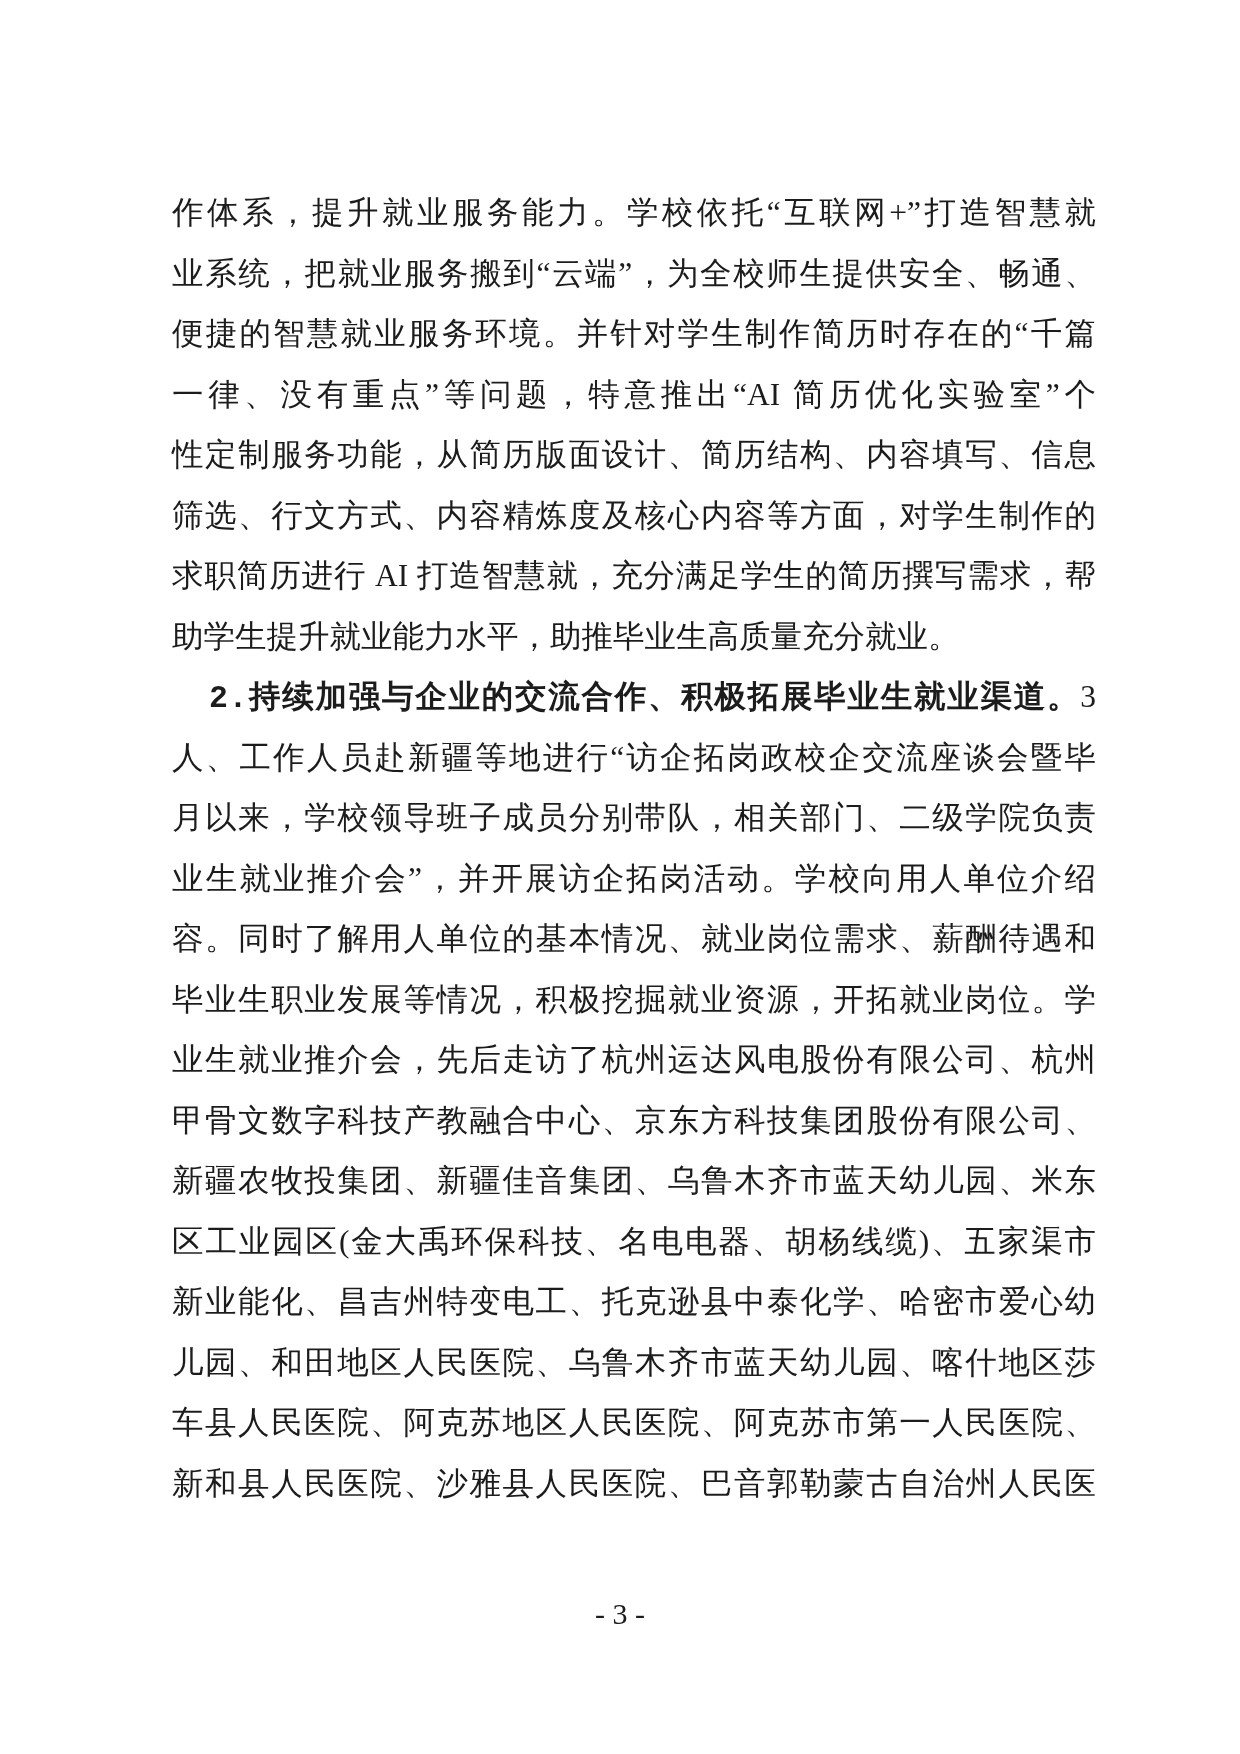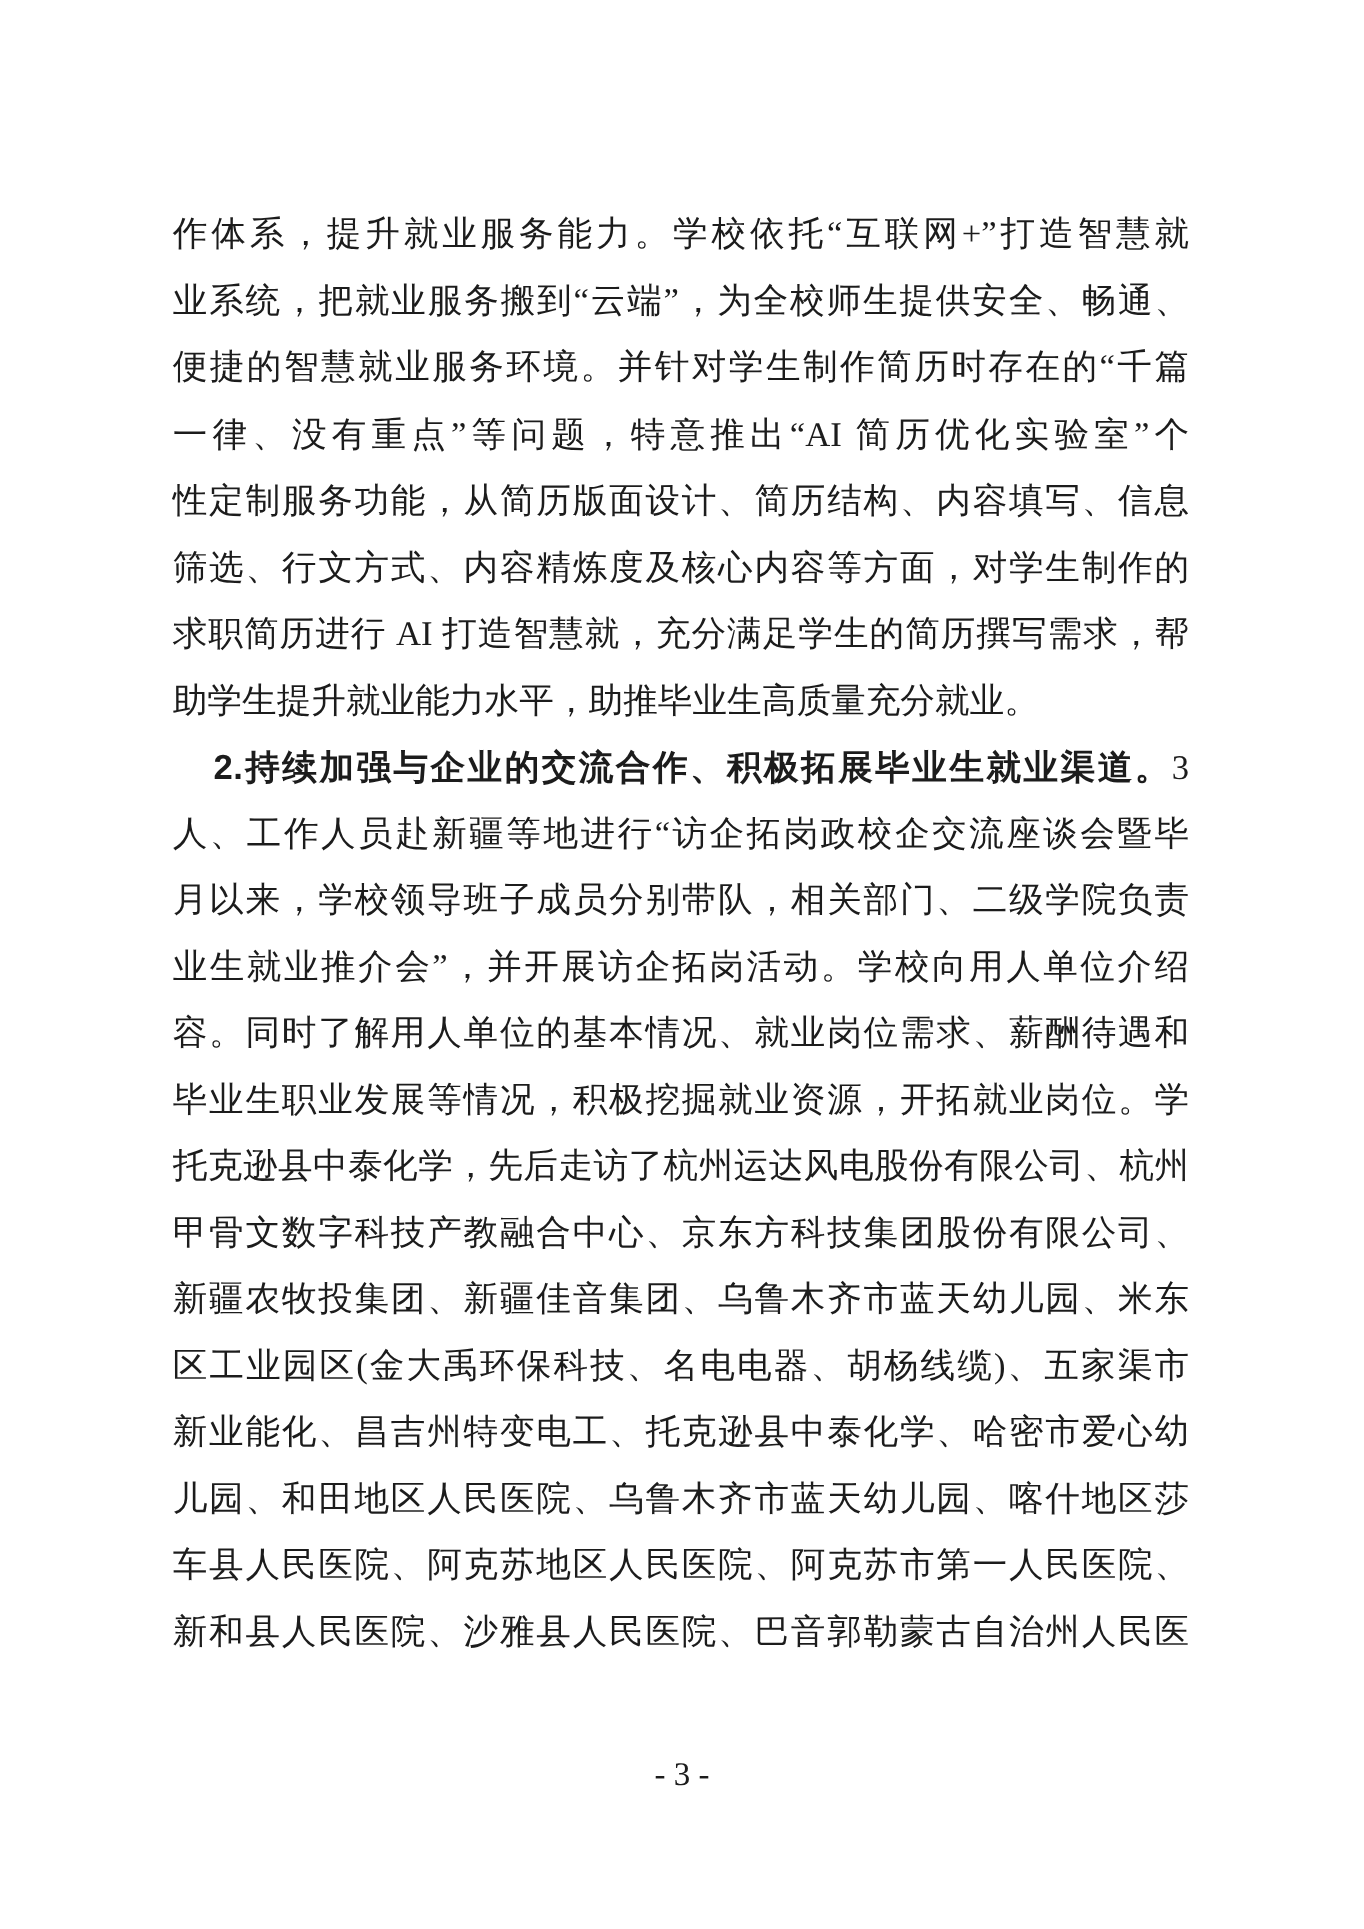--- a/index.html
+++ b/index.html
@@ -11,21 +11,21 @@
     position: relative;
     width: 1240px;
     height: 1754px;
     background: #ffffff;
     overflow: hidden;
     font-family: "Liberation Serif", serif;
     color: #1c1c1c;
   }
   .textblock {
     position: absolute;
-    left: 157px;
+    left: 172px;
     top: 183px;
     width: 924px;
   }
   .line {
     height: 60.5px;
     line-height: 60.5px;
     font-size: 31.5px;
     text-align: justify;
     text-align-last: justify;
     text-justify: inter-character;
@@ -35,21 +35,21 @@
     text-align-last: left;
   }
   .line.ind {
     text-indent: 37px;
   }
   .seg {
     font-weight: normal;
   }
   .seg.bold {
     font-weight: bold;
-    font-family: Liberation Sans, sans-serif;
+    font-family: Liberation Mono, monospace;
     letter-spacing: 0.5px;
   }
   .page-number {
     position: absolute;
     left: 0;
     top: 1592px;
     width: 100%;
     height: 44px;
     line-height: 44px;
     text-align: center;
@@ -70,21 +70,21 @@
       <div class="line"><span class="seg">性定制服务功能，从简历版面设计、简历结构、内容填写、信息</span></div>
       <div class="line"><span class="seg">筛选、行文方式、内容精炼度及核心内容等方面，对学生制作的</span></div>
       <div class="line"><span class="seg">求职简历进行 AI 打造智慧就，充分满足学生的简历撰写需求，帮</span></div>
       <div class="line no-jl"><span class="seg">助学生提升就业能力水平，助推毕业生高质量充分就业。</span></div>
       <div class="line ind"><span class="seg bold">2.持续加强与企业的交流合作、积极拓展毕业生就业渠道。</span><span class="seg">3</span></div>
       <div class="line"><span class="seg">人、工作人员赴新疆等地进行“访企拓岗政校企交流座谈会暨毕</span></div>
       <div class="line"><span class="seg">月以来，学校领导班子成员分别带队，相关部门、二级学院负责</span></div>
       <div class="line"><span class="seg">业生就业推介会”，并开展访企拓岗活动。学校向用人单位介绍</span></div>
       <div class="line"><span class="seg">容。同时了解用人单位的基本情况、就业岗位需求、薪酬待遇和</span></div>
       <div class="line"><span class="seg">毕业生职业发展等情况，积极挖掘就业资源，开拓就业岗位。学</span></div>
-      <div class="line"><span class="seg">托克逊县中泰化学，先后走访了杭州运达风电股份有限公司、杭州</span></div>
+      <div class="line"><span class="seg">业生就业推介会，先后走访了杭州运达风电股份有限公司、杭州</span></div>
       <div class="line"><span class="seg">甲骨文数字科技产教融合中心、京东方科技集团股份有限公司、</span></div>
       <div class="line"><span class="seg">新疆农牧投集团、新疆佳音集团、乌鲁木齐市蓝天幼儿园、米东</span></div>
       <div class="line"><span class="seg">区工业园区(金大禹环保科技、名电电器、胡杨线缆)、五家渠市</span></div>
       <div class="line"><span class="seg">新业能化、昌吉州特变电工、托克逊县中泰化学、哈密市爱心幼</span></div>
       <div class="line"><span class="seg">儿园、和田地区人民医院、乌鲁木齐市蓝天幼儿园、喀什地区莎</span></div>
       <div class="line"><span class="seg">车县人民医院、阿克苏地区人民医院、阿克苏市第一人民医院、</span></div>
       <div class="line"><span class="seg">新和县人民医院、沙雅县人民医院、巴音郭勒蒙古自治州人民医</span></div>
     </div>
   <div class="page-number">- 3 -</div>
 </div>

